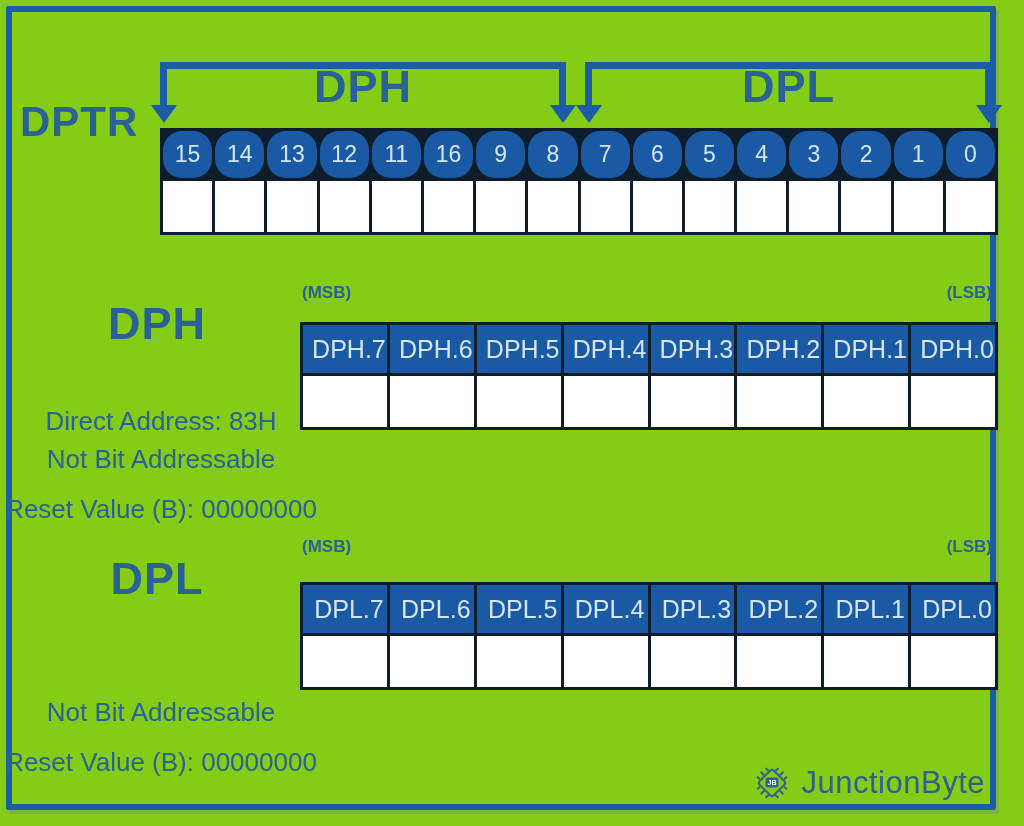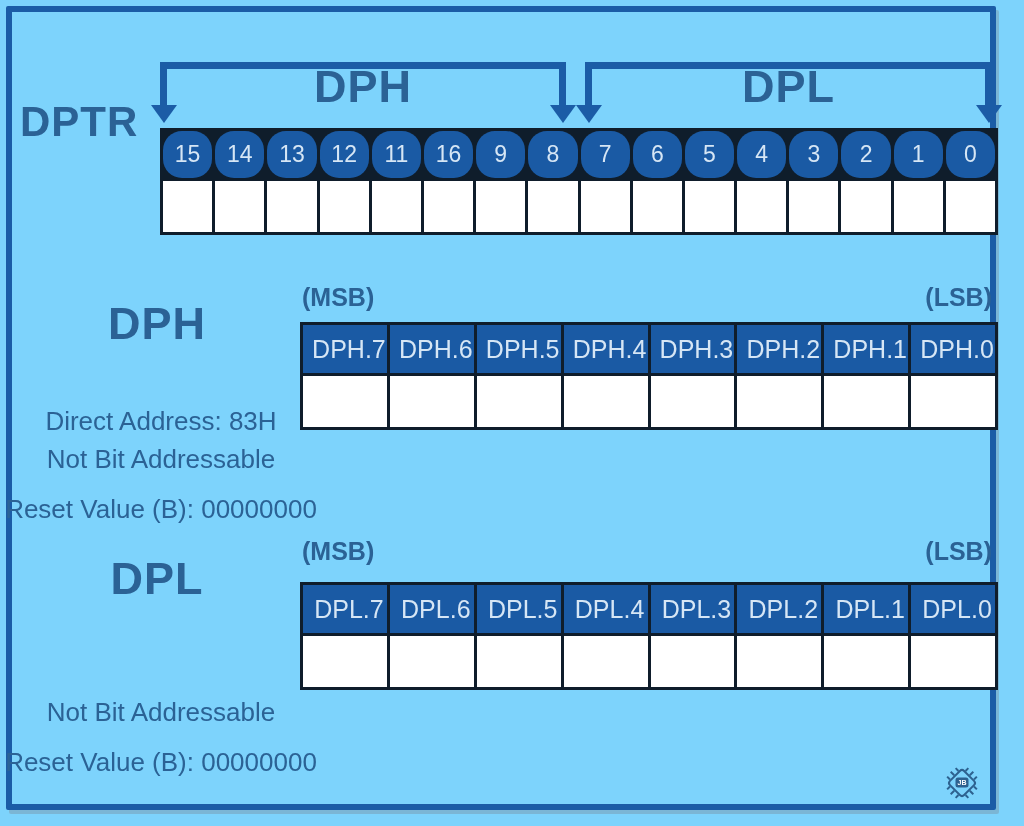--- a/index.html
+++ b/index.html
@@ -2,21 +2,21 @@
 <html><head>
 <meta charset="utf-8">
 <style>
   html,body{margin:0;padding:0;}
   body{
     width:1024px;height:826px;position:relative;background:#f6f8fa;
     font-family:"Liberation Sans","DejaVu Sans",sans-serif;
     overflow:hidden;
   }
   .page{
-    position:absolute;left:0;top:0;width:1024px;height:826px;background:#7dd3fc;
+    position:absolute;left:0;top:0;width:1024px;height:826px;background:#84cc16;
   }
   .frame{
     position:absolute;left:6px;top:6px;right:28px;bottom:16px;
     width:auto;height:auto;
     border:6px solid #1b5ca6;border-radius:2px;
     box-shadow:3px 4px 0 rgba(120,130,140,0.35);
   }
   .big-label{
     position:absolute;color:#2b6295;font-size:42px;font-weight:600;letter-spacing:1px;
   }
@@ -44,21 +44,21 @@
   }
   .contents{display:contents;}
   .cell{
     display:flex;align-items:center;justify-content:center;
   }
   .cell.blue{background:#1a5aa4;color:#d6e6f5;}
   .cell.white{background:#ffffff;}
   .top-grid .cell.blue{font-size:23px;border-radius:19px;}
   .byte-grid .cell.blue{font-size:25px;padding-left:8px;}
   .endian-label{
-    position:absolute;color:#2b6295;font-size:25px;font-weight:600;
+    position:absolute;color:#2b6295;font-size:17px;font-weight:600;
   }
   .section-heading{
     position:absolute;text-align:center;color:#2b6295;
     font-size:45px;font-weight:600;letter-spacing:1px;line-height:1;
   }
   .section-text{
     position:absolute;left:0;width:322px;text-align:center;
     color:#2b6295;font-size:26px;font-weight:500;
   }
   .logo{
@@ -208,14 +208,15 @@
         <line x1="8" y1="17" x2="12" y2="17"></line>
         <line x1="7" y1="23" x2="12" y2="23"></line>
         <line x1="8" y1="29" x2="12" y2="29"></line>
         <line x1="34" y1="17" x2="38" y2="17"></line>
         <line x1="34" y1="23" x2="39" y2="23"></line>
         <line x1="34" y1="29" x2="38" y2="29"></line>
       </g>
       <rect x="16.5" y="17.5" width="13" height="10" rx="2.5" fill="#2d618f"></rect>
       <text x="23" y="25.4" text-anchor="middle" font-size="7" font-weight="bold" fill="#ffffff" font-family="Liberation Sans, sans-serif">JB</text>
     </svg>
+    <span class="logo-text">JunctionByte</span>
   </div>
 </div>
 
 </body></html>

